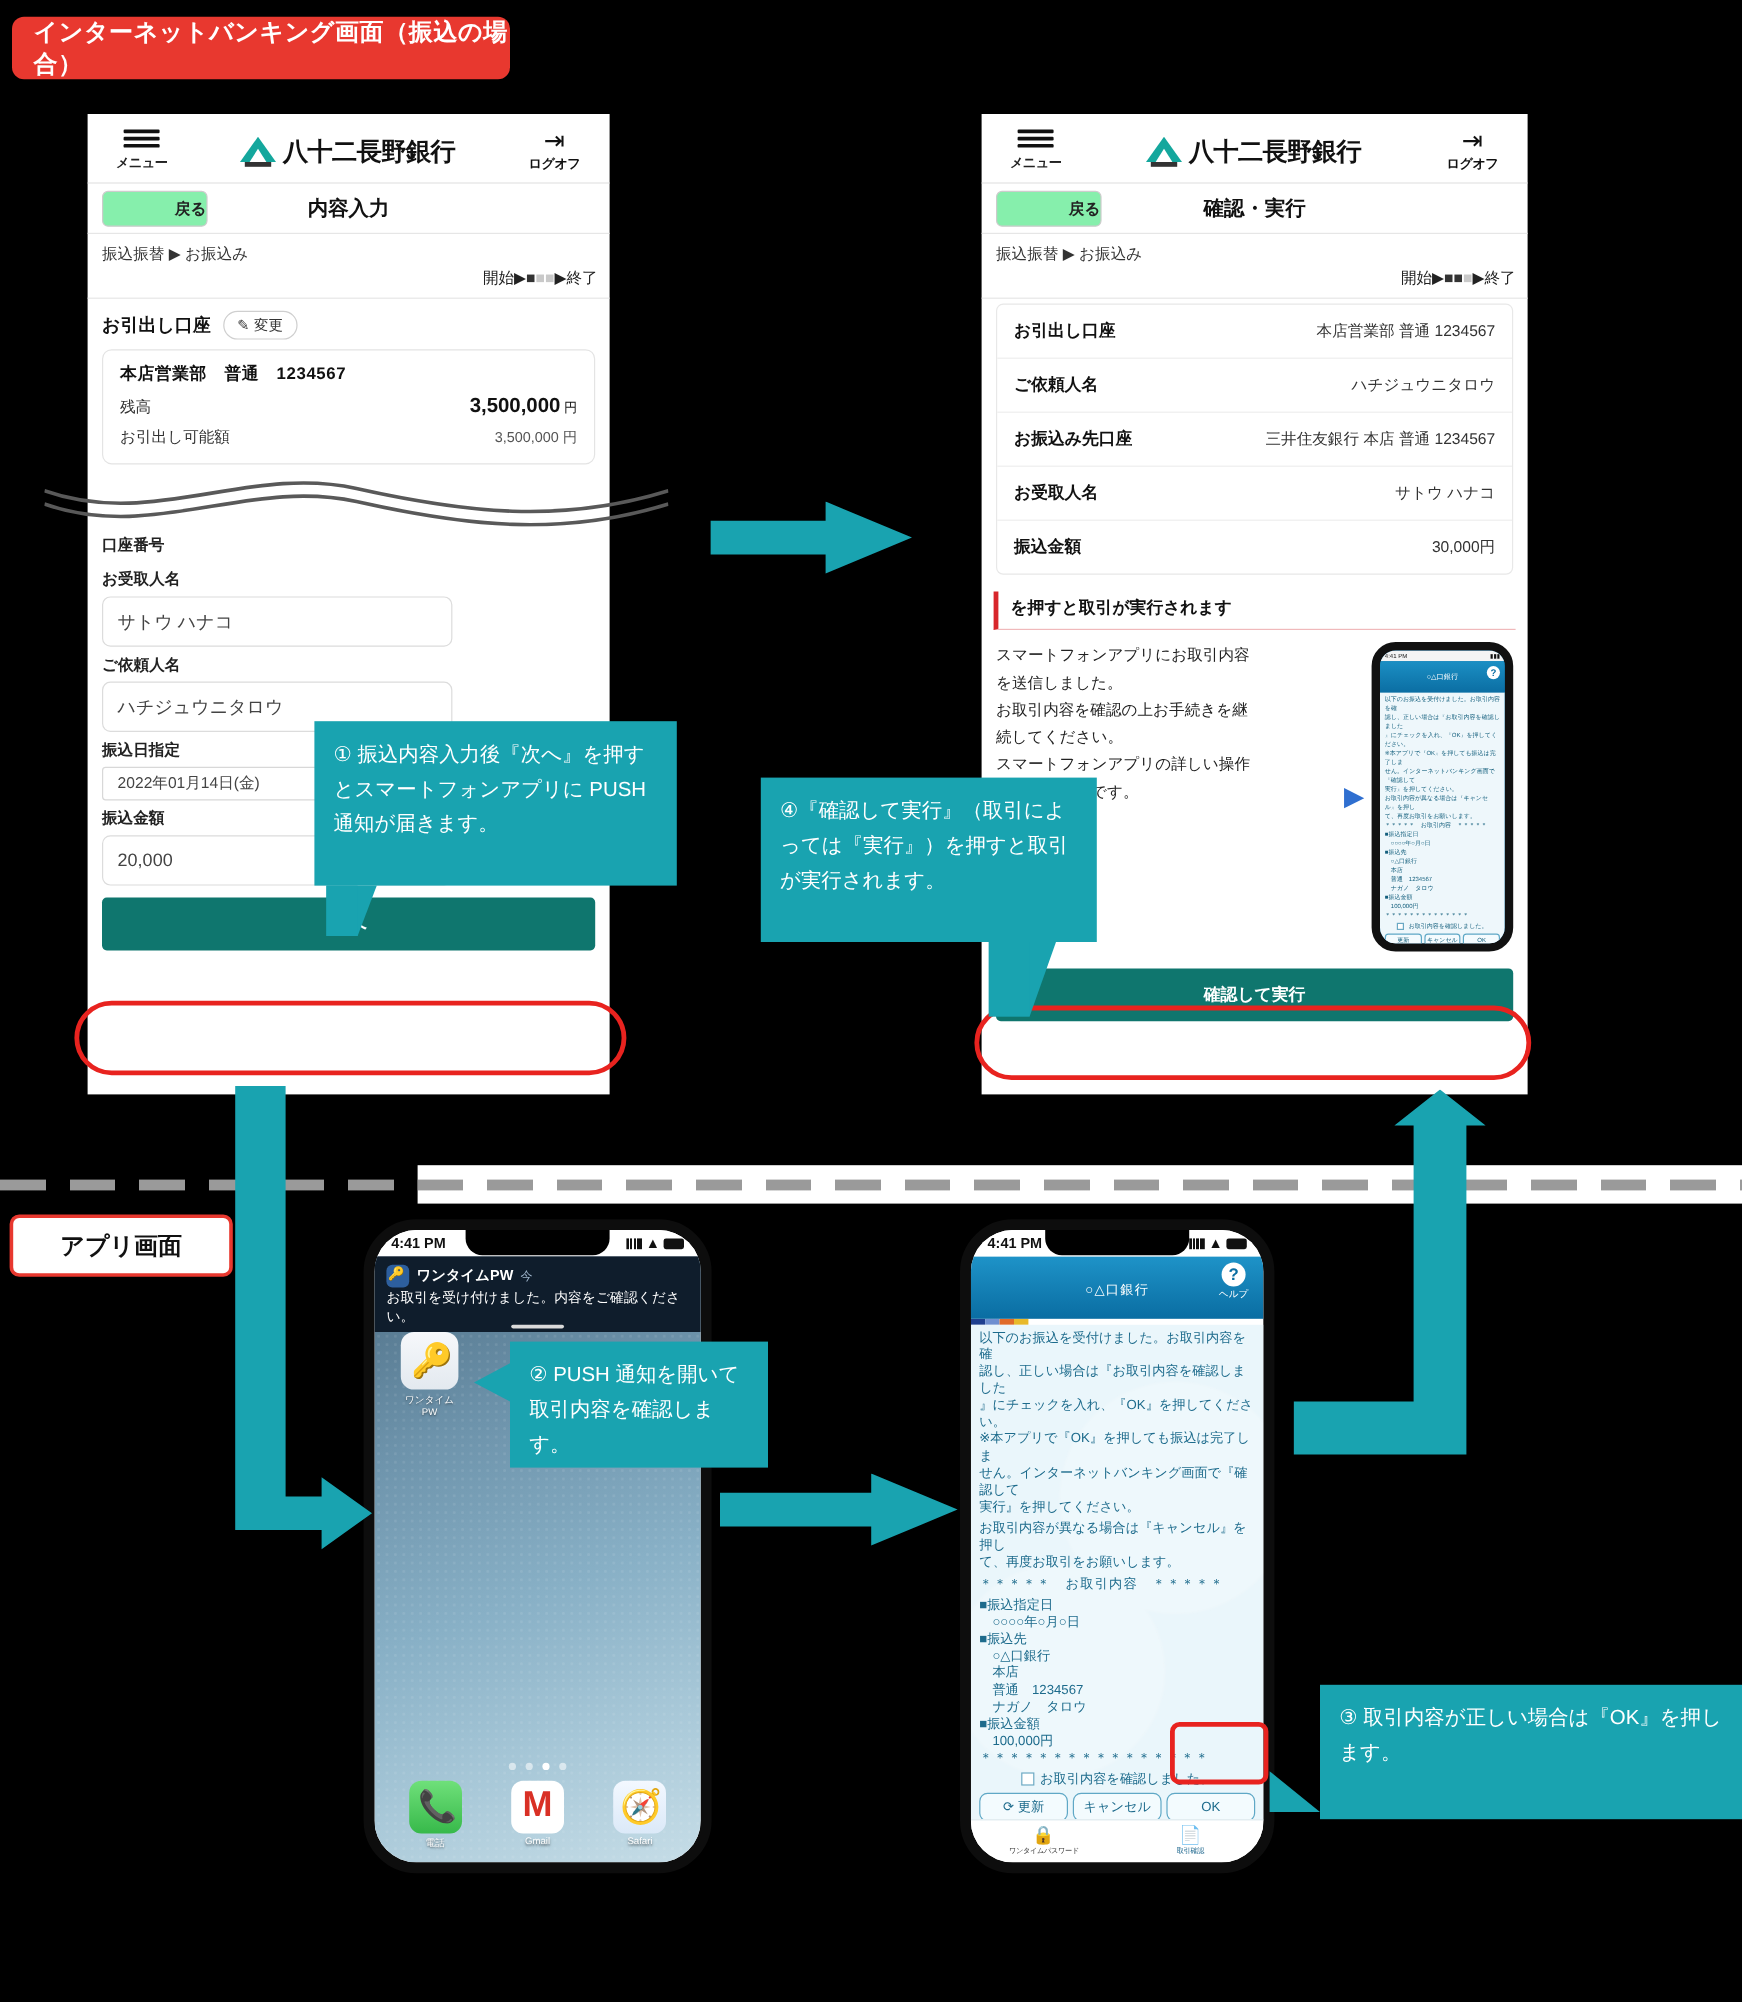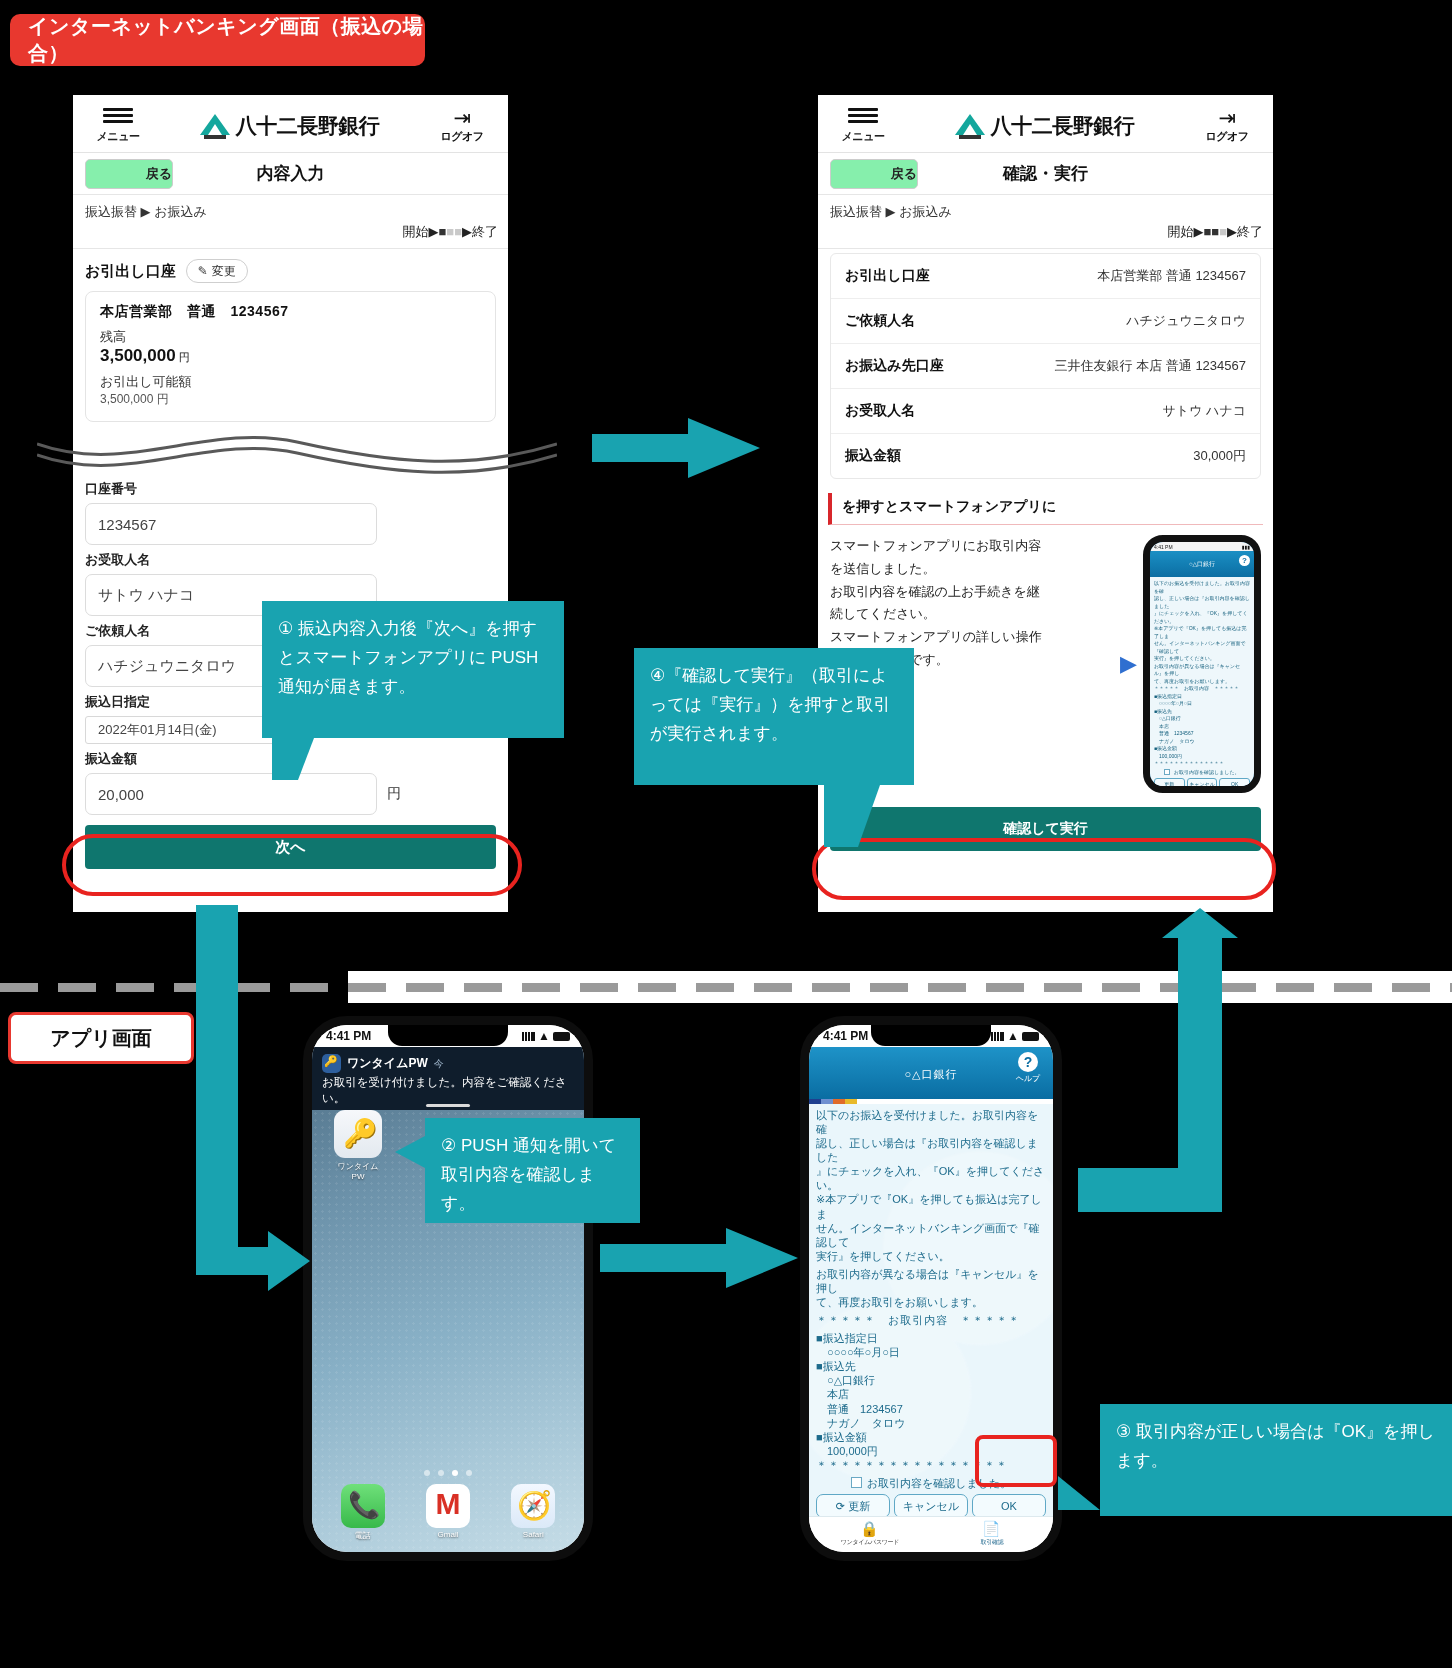--- a/index.html
+++ b/index.html
@@ -94,21 +94,21 @@
   .sec-title { padding:10px 12px 6px 12px; display:flex; align-items:center; gap:10px; }
   .sec-title .t { font-size:15px; font-weight:bold; color:#111; }
   .chip-change {
     border:1px solid #cfcfcf; border-radius:14px; height:24px; padding:0 11px;
     font-size:12px; color:#333; display:flex; align-items:center; gap:4px; background:#fff;
   }
   .acct-card {
     margin:2px 12px 0 12px; border:1px solid #e4e4e4; border-radius:8px; padding:11px 14px 13px 14px;
   }
   .acct-card .line1 { font-size:14px; font-weight:bold; color:#111; letter-spacing:.5px; }
-  .acct-row { display:flex; justify-content:space-between; align-items:baseline; margin-top:7px;flex-direction:column; }
+  .acct-row { display:flex; justify-content:space-between; align-items:baseline; margin-top:7px; }
   .acct-row .k { font-size:13px; color:#333; }
   .acct-row .v { font-size:17px; font-weight:bold; color:#111; }
   .acct-row .v small { font-size:11px; font-weight:normal; margin-left:3px;}
   .acct-row.sub .v { font-size:12px; font-weight:normal; color:#555; }
 
   .wavecut { position:relative; height:44px; margin-top:8px; overflow:visible; }
   .wavecut svg { position:absolute; left:-36px; top:0; }
 
   .fgroup { padding:6px 12px 0 12px; }
   .flabel { font-size:13px; font-weight:bold; color:#222; margin-bottom:5px; }
@@ -354,23 +354,20 @@
 
   <div class="wavecut">
     <svg width="520" height="44" viewBox="0 0 520 44">
       <path d="M0 14 C 90 46, 170 -8, 260 12 S 430 42, 520 14" fill="none" stroke="#595959" stroke-width="3"></path>
       <path d="M0 25 C 90 57, 170 3, 260 23 S 430 53, 520 25" fill="none" stroke="#595959" stroke-width="3"></path>
     </svg>
   </div>
 
   <div class="fgroup">
     <div class="flabel">口座番号</div>
-    <div class="finput">
-      <span>1234567</span>
-    </div>
   </div>
   <div class="fgroup">
     <div class="flabel">お受取人名</div>
     <div class="finput">
       <span>サトウ ハナコ</span>
     </div>
   </div>
   <div class="fgroup">
     <div class="flabel">ご依頼人名</div>
     <div class="finput">
@@ -454,21 +451,21 @@
       <span class="k">お受取人名</span>
       <span class="v">サトウ ハナコ</span>
     </div>
     <div class="kv-row">
       <span class="k">振込金額</span>
       <span class="v">30,000円</span>
     </div>
   </div>
 
   <div class="sec-bar">
-    <span>を押すとスマートフォンアプリに</span>
+    <span>を押すと取引が実行されます</span>
   </div>
 
   <div class="appinfo">
     <div class="txt">
       <div>スマートフォンアプリにお取引内容</div>
       <div>を送信しました。</div>
       <div>お取引内容を確認の上お手続きを継</div>
       <div>続してください。</div>
       <div>スマートフォンアプリの詳しい操作</div>
       <div>方法はこちらです。</div>

